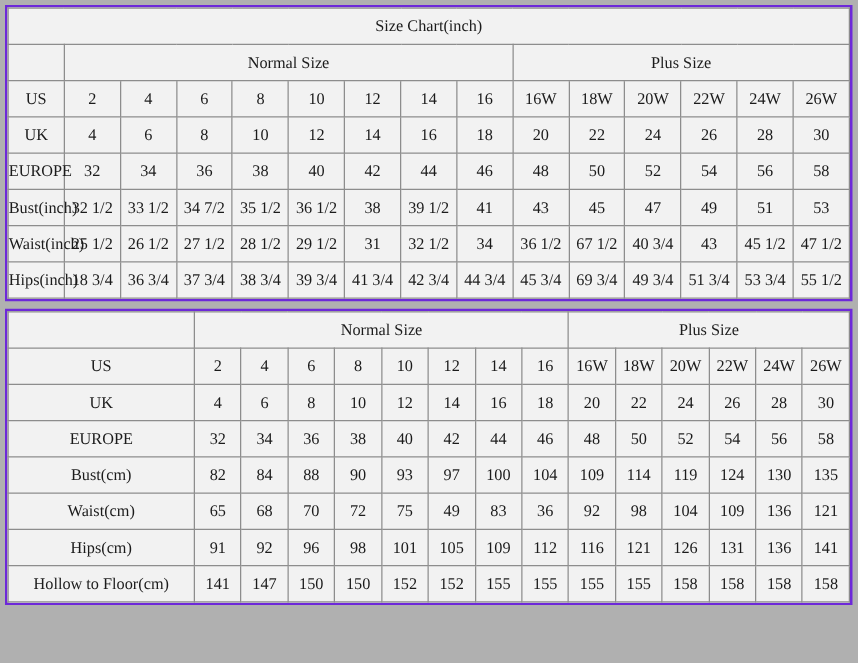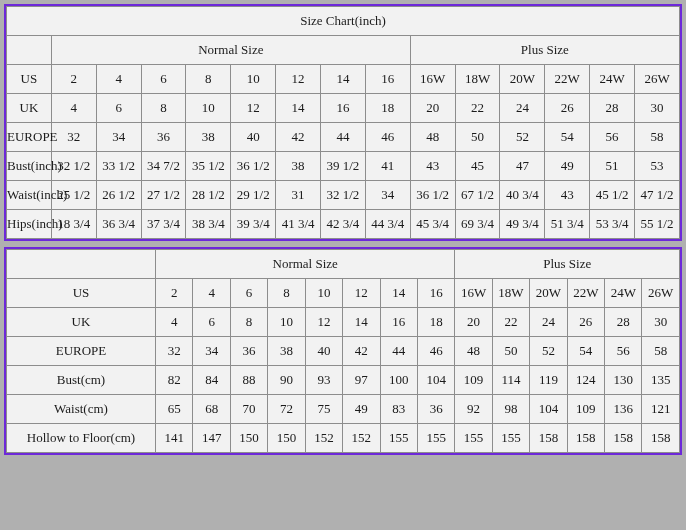--- a/index.html
+++ b/index.html
@@ -290,20 +290,37 @@
           <td class="val">83</td>
           <td class="val">36</td>
           <td class="val">92</td>
           <td class="val">98</td>
           <td class="val">104</td>
           <td class="val">109</td>
           <td class="val">136</td>
           <td class="val">121</td>
         </tr>
 
+        <tr>
+          <td class="row-label">Hips(cm)</td>
+          <td class="val">91</td>
+          <td class="val">92</td>
+          <td class="val">96</td>
+          <td class="val">98</td>
+          <td class="val">101</td>
+          <td class="val">105</td>
+          <td class="val">109</td>
+          <td class="val">112</td>
+          <td class="val">116</td>
+          <td class="val">121</td>
+          <td class="val">126</td>
+          <td class="val">131</td>
+          <td class="val">136</td>
+          <td class="val">141</td>
+        </tr>
 
         <tr>
           <td class="row-label">Hollow to Floor(cm)</td>
           <td class="val">141</td>
           <td class="val">147</td>
           <td class="val">150</td>
           <td class="val">150</td>
           <td class="val">152</td>
           <td class="val">152</td>
           <td class="val">155</td>

